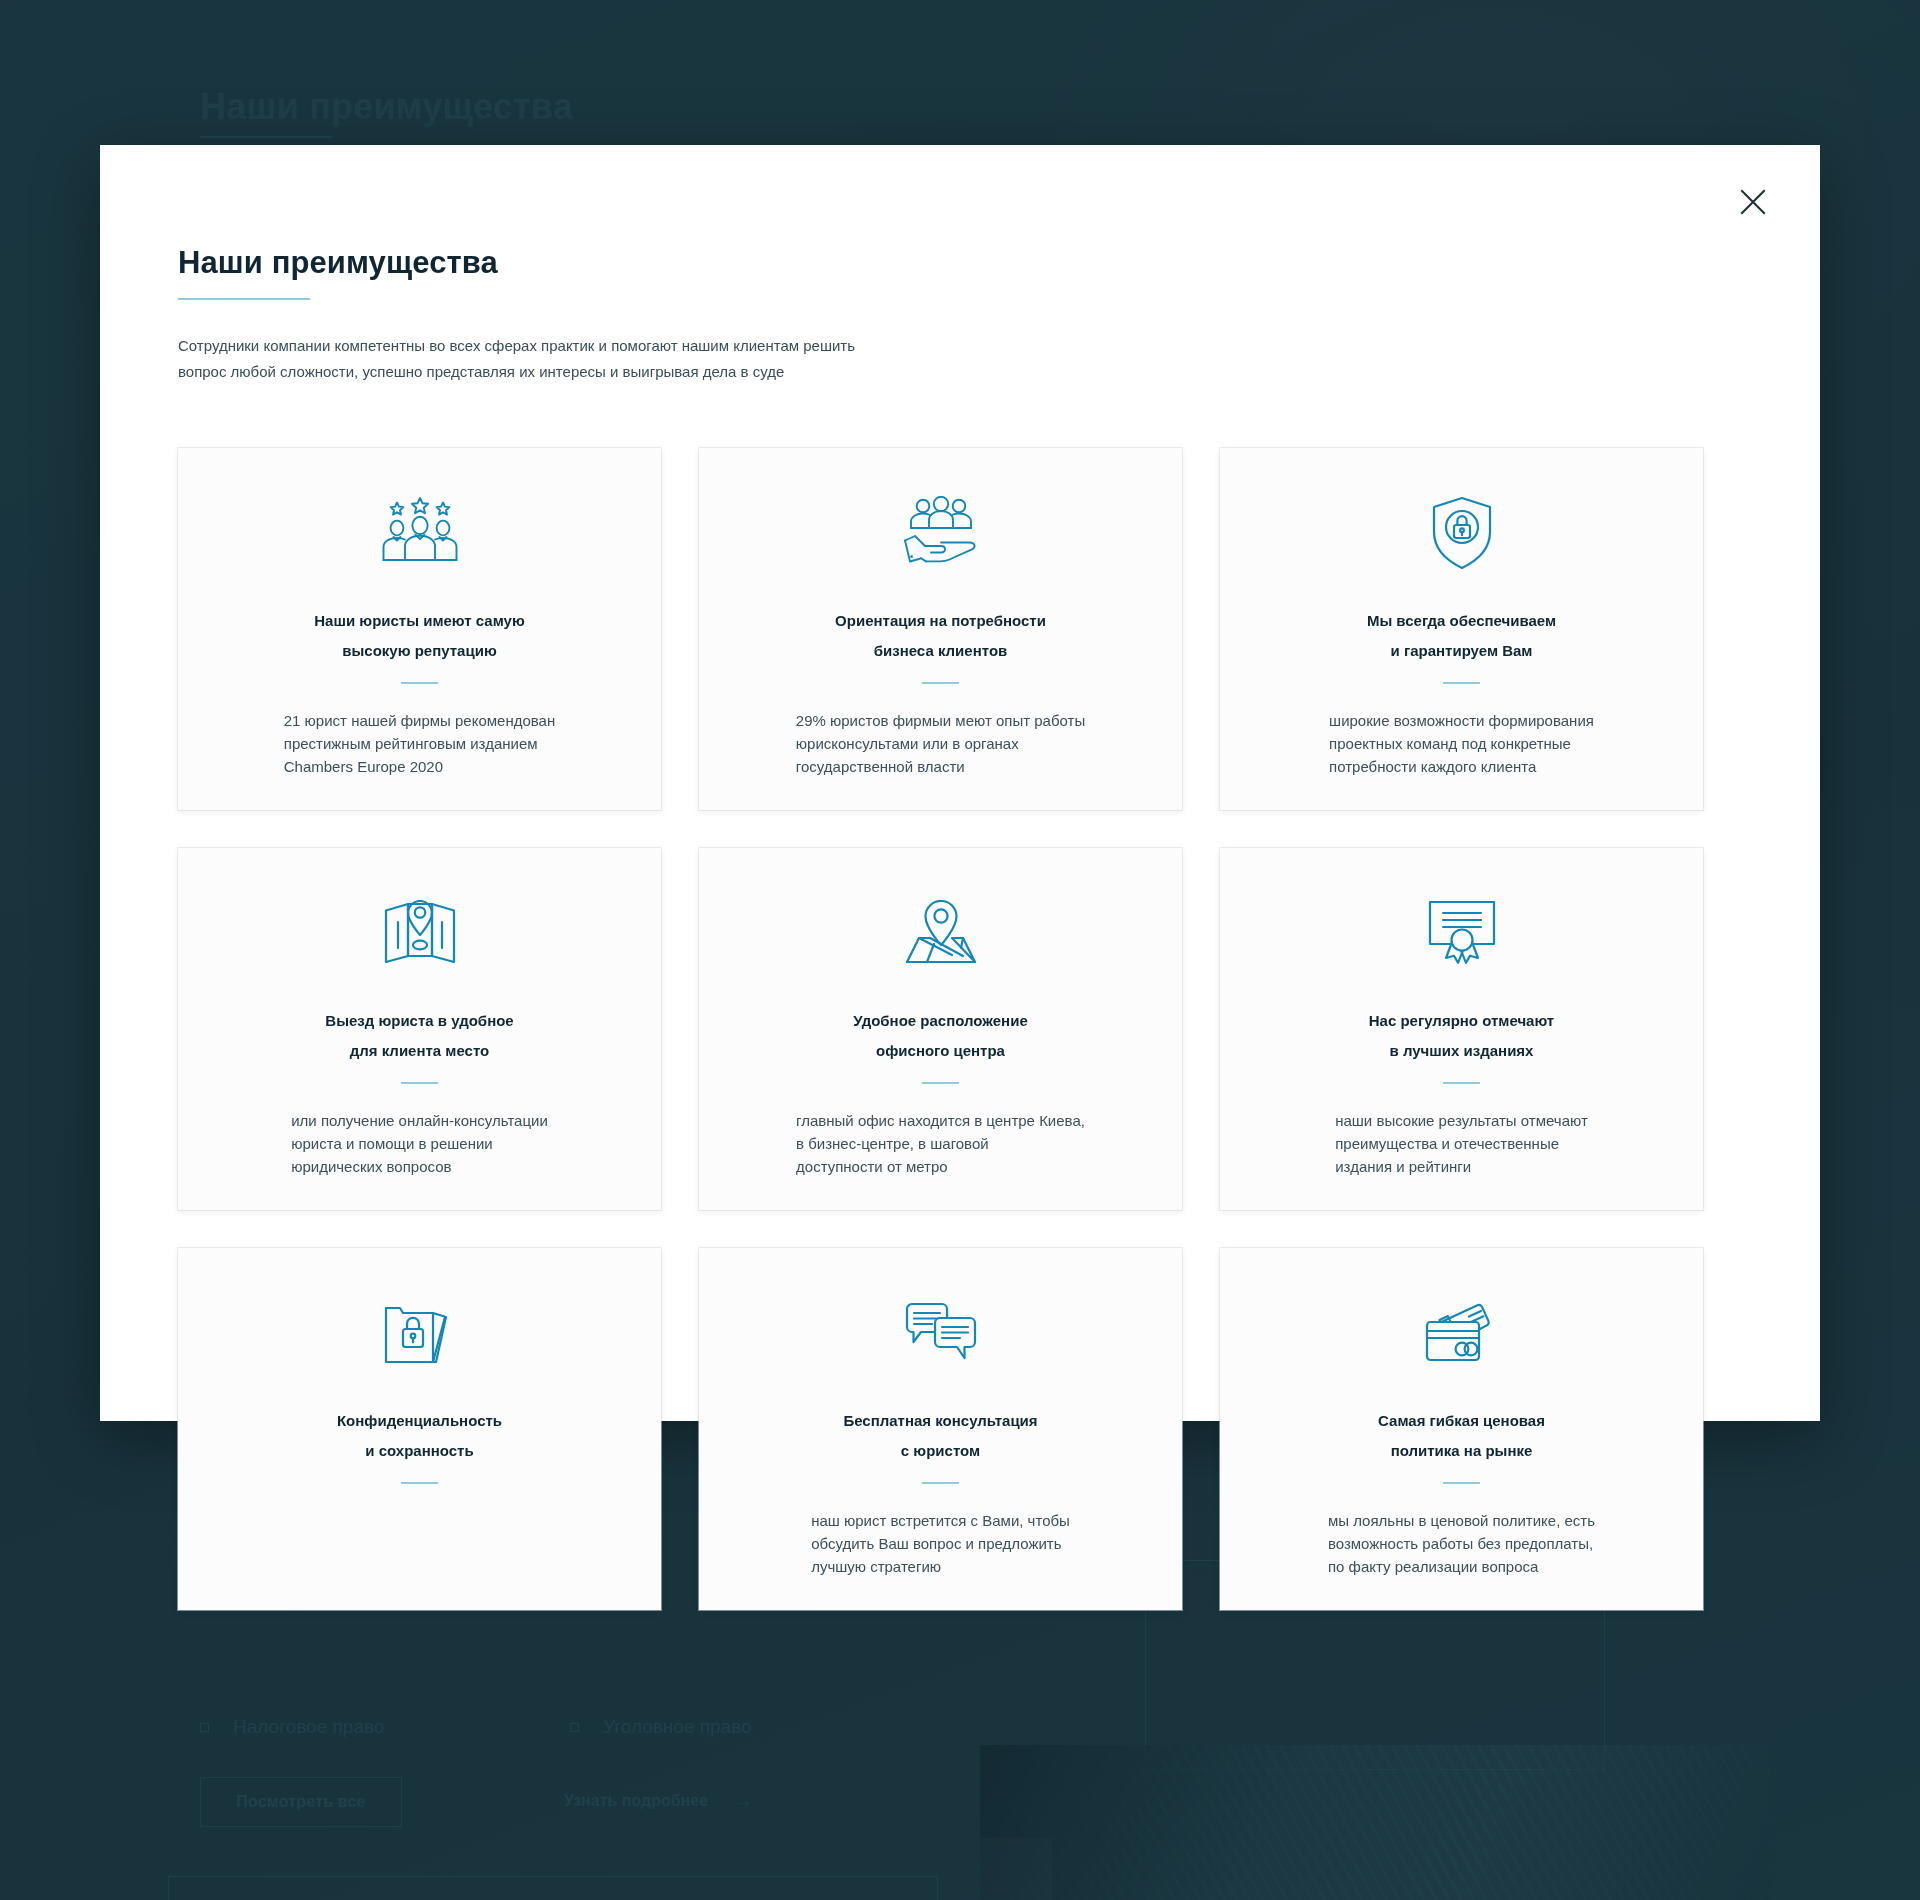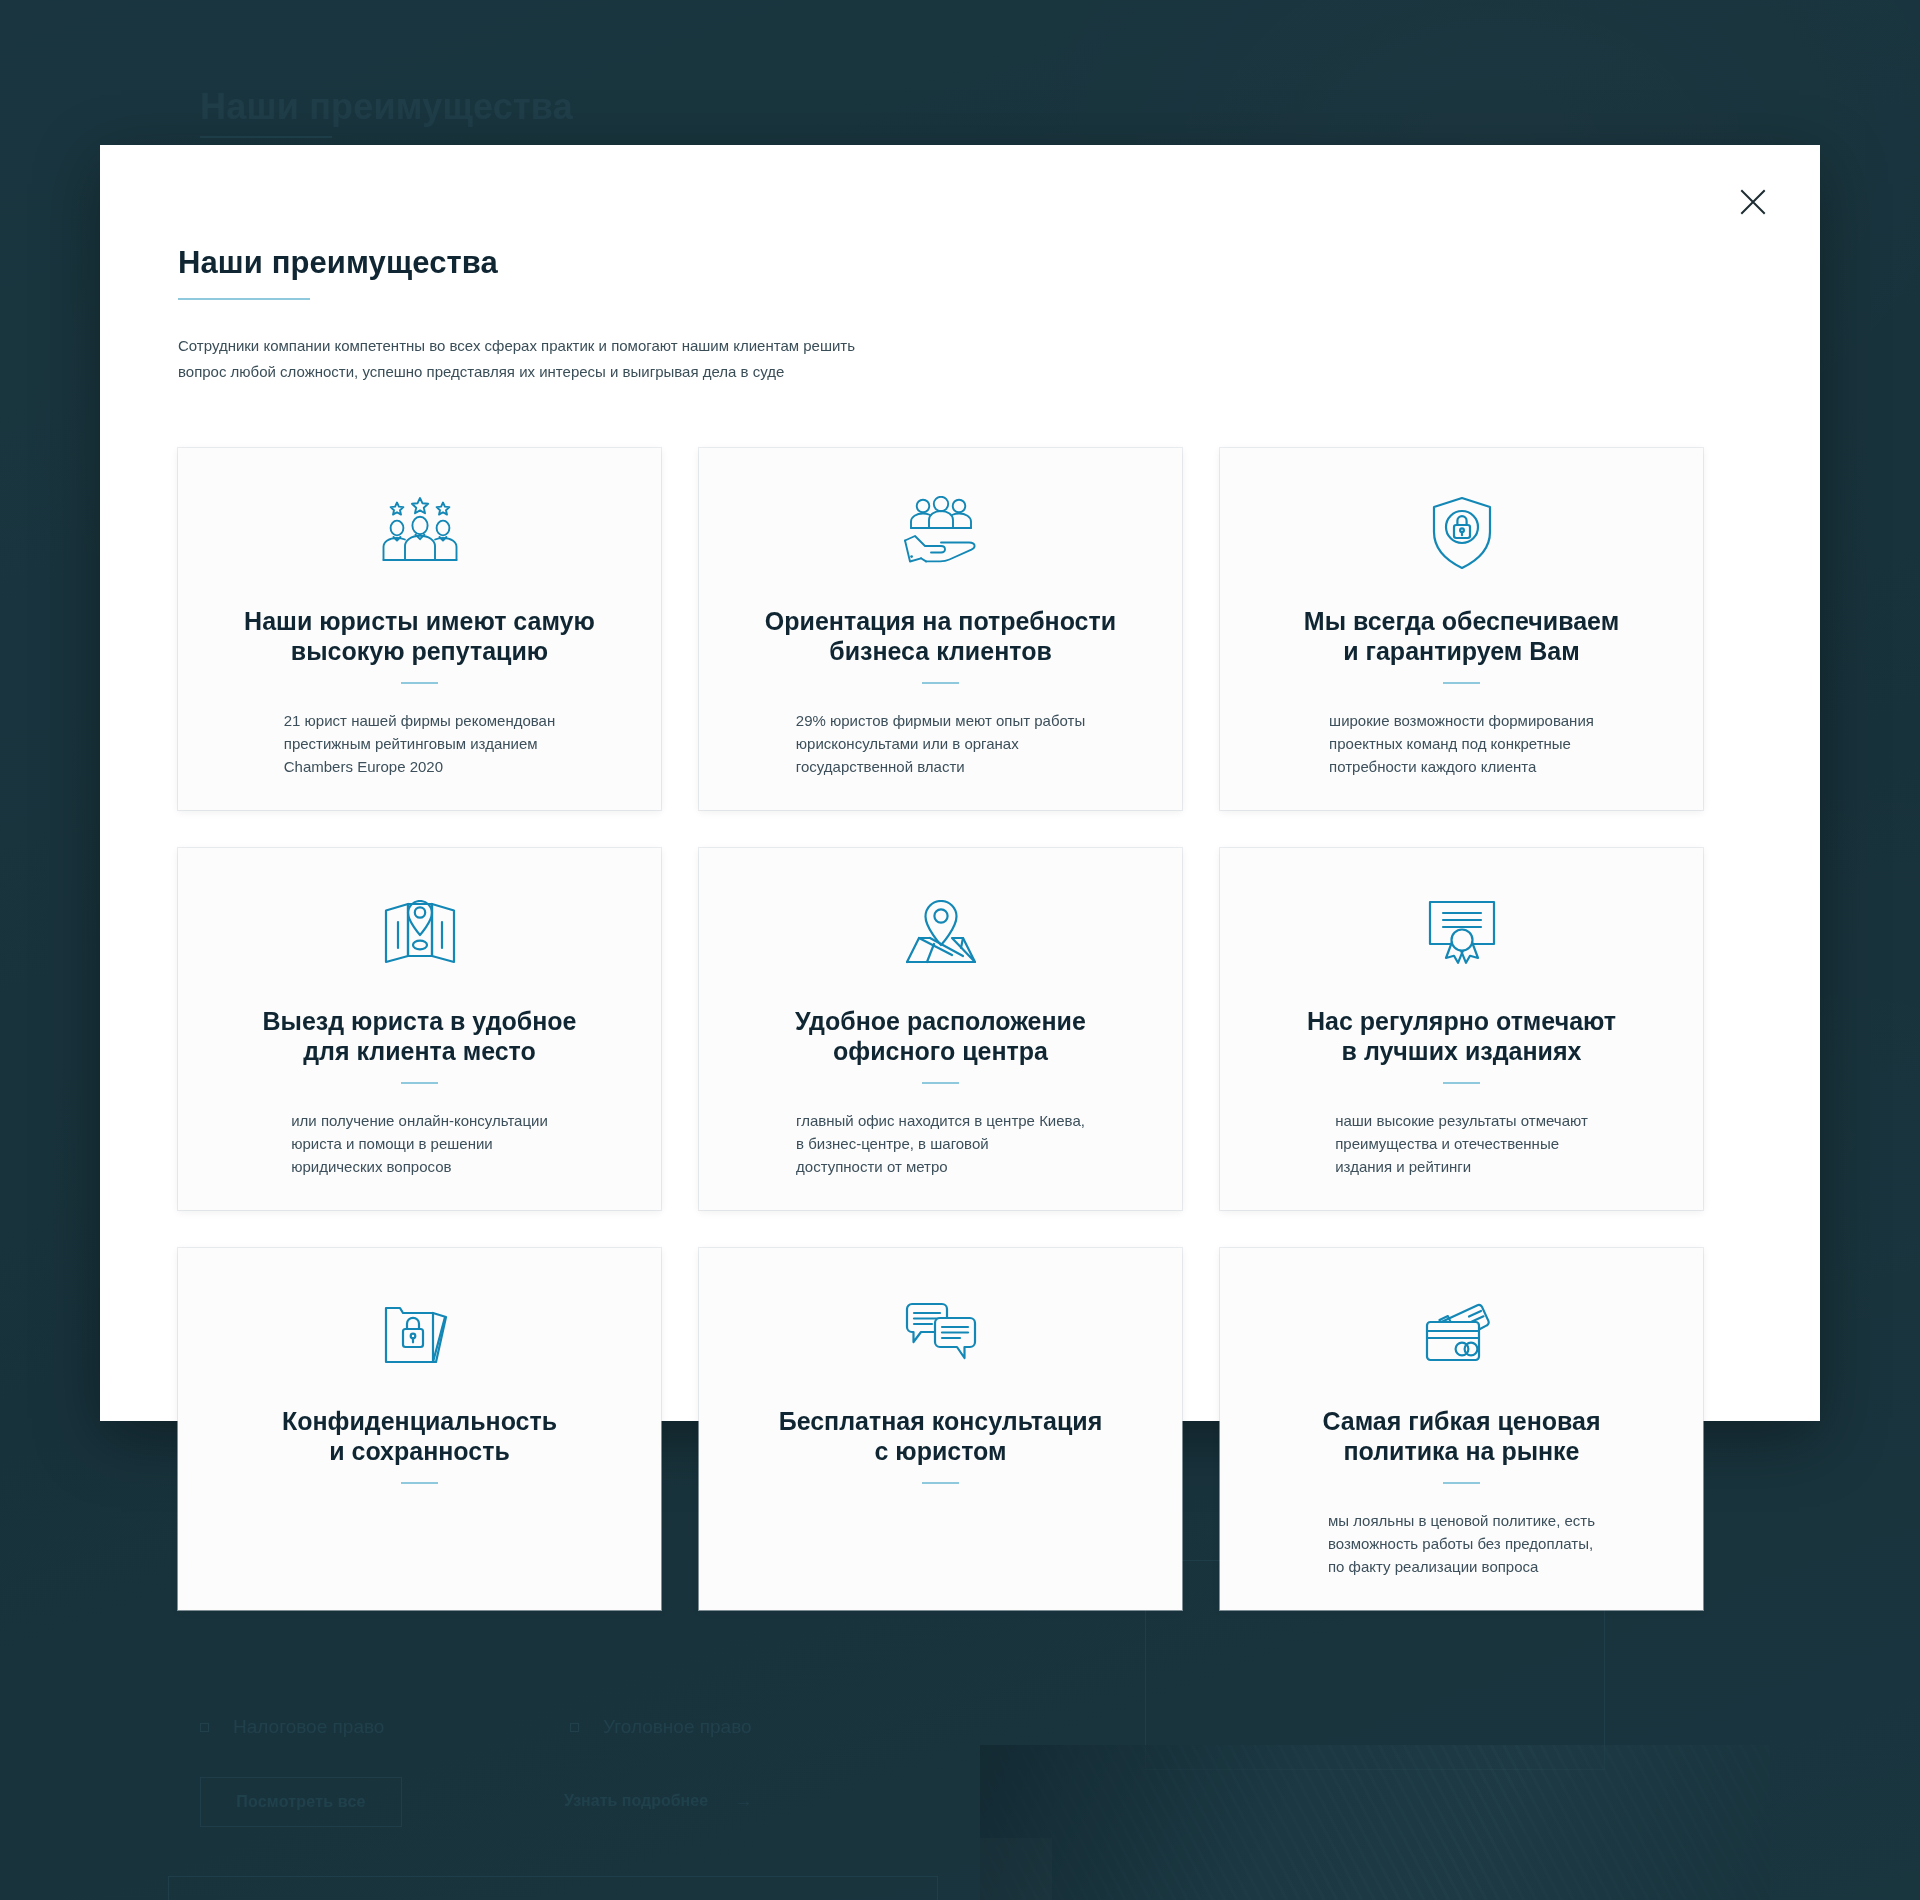--- a/index.html
+++ b/index.html
@@ -211,21 +211,21 @@
   .card-icon {
     height: 82px;
     display: flex;
     align-items: center;
     justify-content: center;
   }
   .card-icon svg { display: block; }
 
   .card-title {
     margin-top: 32px;
-    font-size: 25px;
+    font-size: 15px;
     font-weight: 700;
     line-height: 30px;
     color: #102733;
     text-align: center;
   }
   .card-rule {
     margin-top: 16px;
     width: 37px;
     height: 2px;
     background: #8ec9de;
@@ -449,20 +449,23 @@
             <path d="M9 22 h18"></path>
             <path d="M70 21 a5 5 0 0 0-5-5 H35 a5 5 0 0 0-5 5 v19 a5 5 0 0 0 5 5 h17 l7.5 11 V45 h5.5 a5 5 0 0 0 5-5 Z" fill="#fcfcfc"></path>
             <path d="M37 25 h26"></path>
             <path d="M37 30.5 h26"></path>
             <path d="M37 36 h18"></path>
           </svg>
         </div>
         <div class="card-title" style="white-space:pre-line">Бесплатная консультация
 с юристом</div>
         <div class="card-rule"></div>
+        <div class="card-text">наш юрист встретится с Вами, чтобы
+обсудить Ваш вопрос и предложить
+лучшую стратегию</div>
       </div>
 
       <div class="card">
         <div class="card-icon">
           <svg width="76" height="62" viewBox="0 0 76 62" fill="none" stroke="#1387b5" stroke-width="2.2" stroke-linejoin="round" stroke-linecap="round">
             <path d="M13 22 L53.5 3.2 a3.4 3.4 0 0 1 4.5 1.7 l6.4 14 a3.4 3.4 0 0 1-1.6 4.5 L55 27.5"></path>
             <path d="M15.5 18 l8.4-3.9 3.2 7 -8.4 3.9 Z"></path>
             <path d="M45 14.5 l12-5.5"></path>
             <path d="M47.5 19.8 l12-5.5"></path>
             <rect x="3" y="20" width="52" height="38" rx="3.4" fill="#fcfcfc"></rect>

